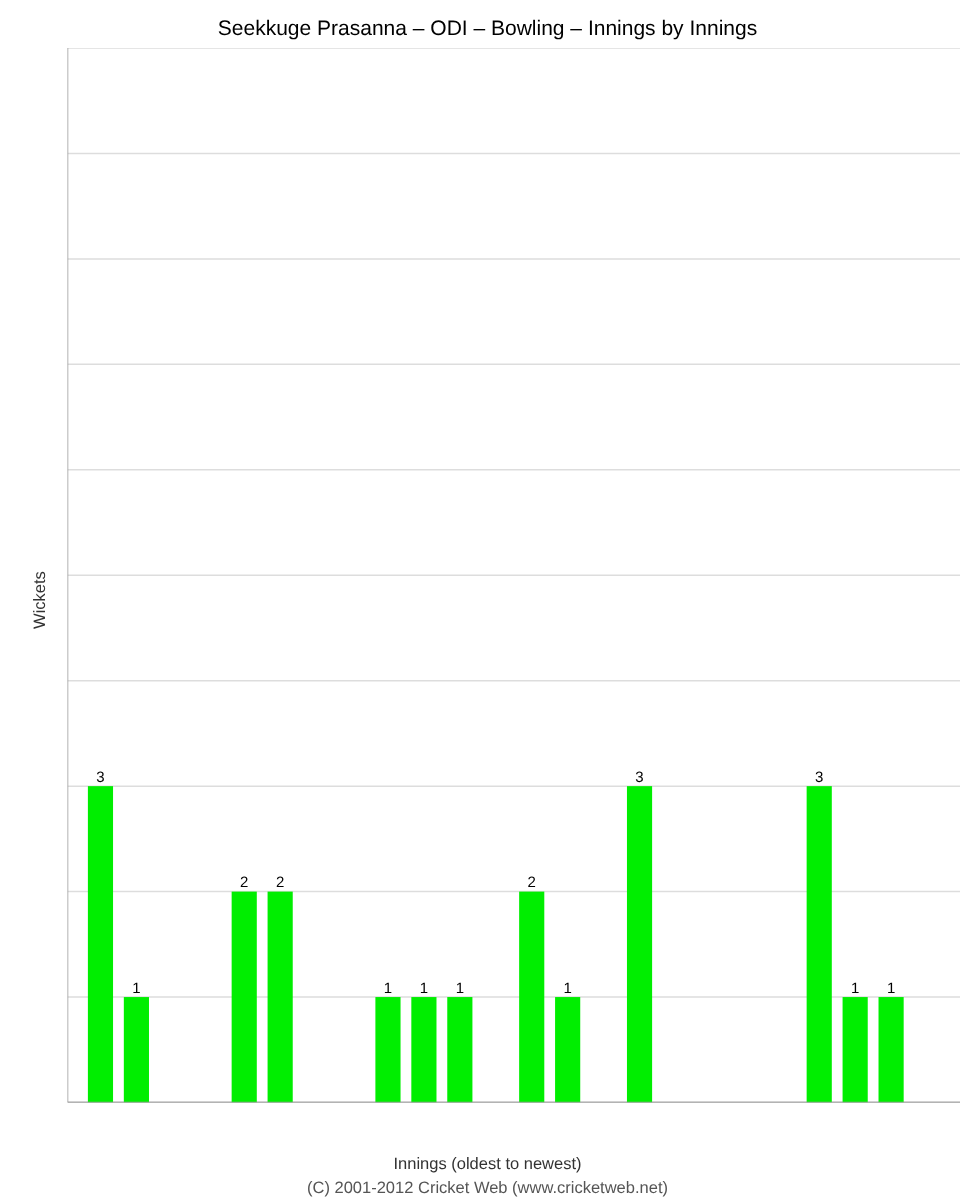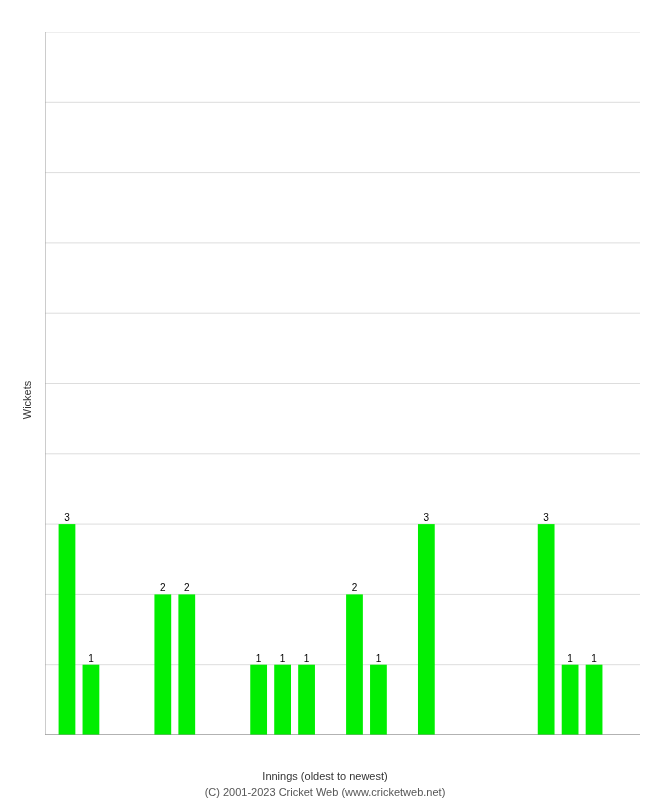--- a/index.html
+++ b/index.html
@@ -48,20 +48,21 @@
       right: 0;
       text-align: center;
       font-size: 11px;
       color: #555;
     }
   </style>
 </head>
 <body>
 
 <div class="chart-container">
+  <div class="chart-title">Seekkuge Prasanna – ODI – Bowling – Innings by Innings</div>
 
   <div class="y-axis-label">Wickets</div>
 
   <svg id="main-chart" style="position: absolute; inset: 32px 10px 65px 45px; width: 595px; height: 703px;" width="595" height="703">
   <line x1="0" y1="703" x2="595" y2="703" stroke="#999" stroke-width="1"></line>
       <line x1="0" y1="632.7" x2="595" y2="632.7" stroke="#ddd" stroke-width="1"></line>
       <text x="-5" y="636.7" text-anchor="end" font-size="11" fill="#333">1</text>
       <line x1="0" y1="562.4" x2="595" y2="562.4" stroke="#ddd" stroke-width="1"></line>
       <text x="-5" y="566.4" text-anchor="end" font-size="11" fill="#333">2</text>
       <line x1="0" y1="492.1" x2="595" y2="492.1" stroke="#ddd" stroke-width="1"></line>
@@ -141,14 +142,14 @@
       <text x="549.0624999999999" y="629.7" text-anchor="middle" font-size="10" fill="#000000">1</text>
       <text x="549.0624999999999" y="729" text-anchor="middle" font-size="10" fill="#333">23</text>
       <text x="573.0208333333333" y="717" text-anchor="middle" font-size="10" fill="#0000cc">0</text>
       <text x="573.0208333333333" y="729" text-anchor="middle" font-size="10" fill="#333">24</text>
       <line x1="0" y1="0" x2="0" y2="703" stroke="#999" stroke-width="1"></line>
       <line x1="0" y1="703" x2="595" y2="703" stroke="#999" stroke-width="1"></line>
     </svg>
 
   <div class="x-axis-label" style="position:absolute; bottom:18px; left:50%; transform:translateX(-50%); font-size:11px;margin-top:28px;">Innings (oldest to newest)</div>
 
-  <div class="footer">(C) 2001-2023 Cricket Web (www.cricketweb.net)</div>
+  <div class="footer">(C) 2001-2012 Cricket Web (www.cricketweb.net)</div>
 </div>
 
 </body></html>

